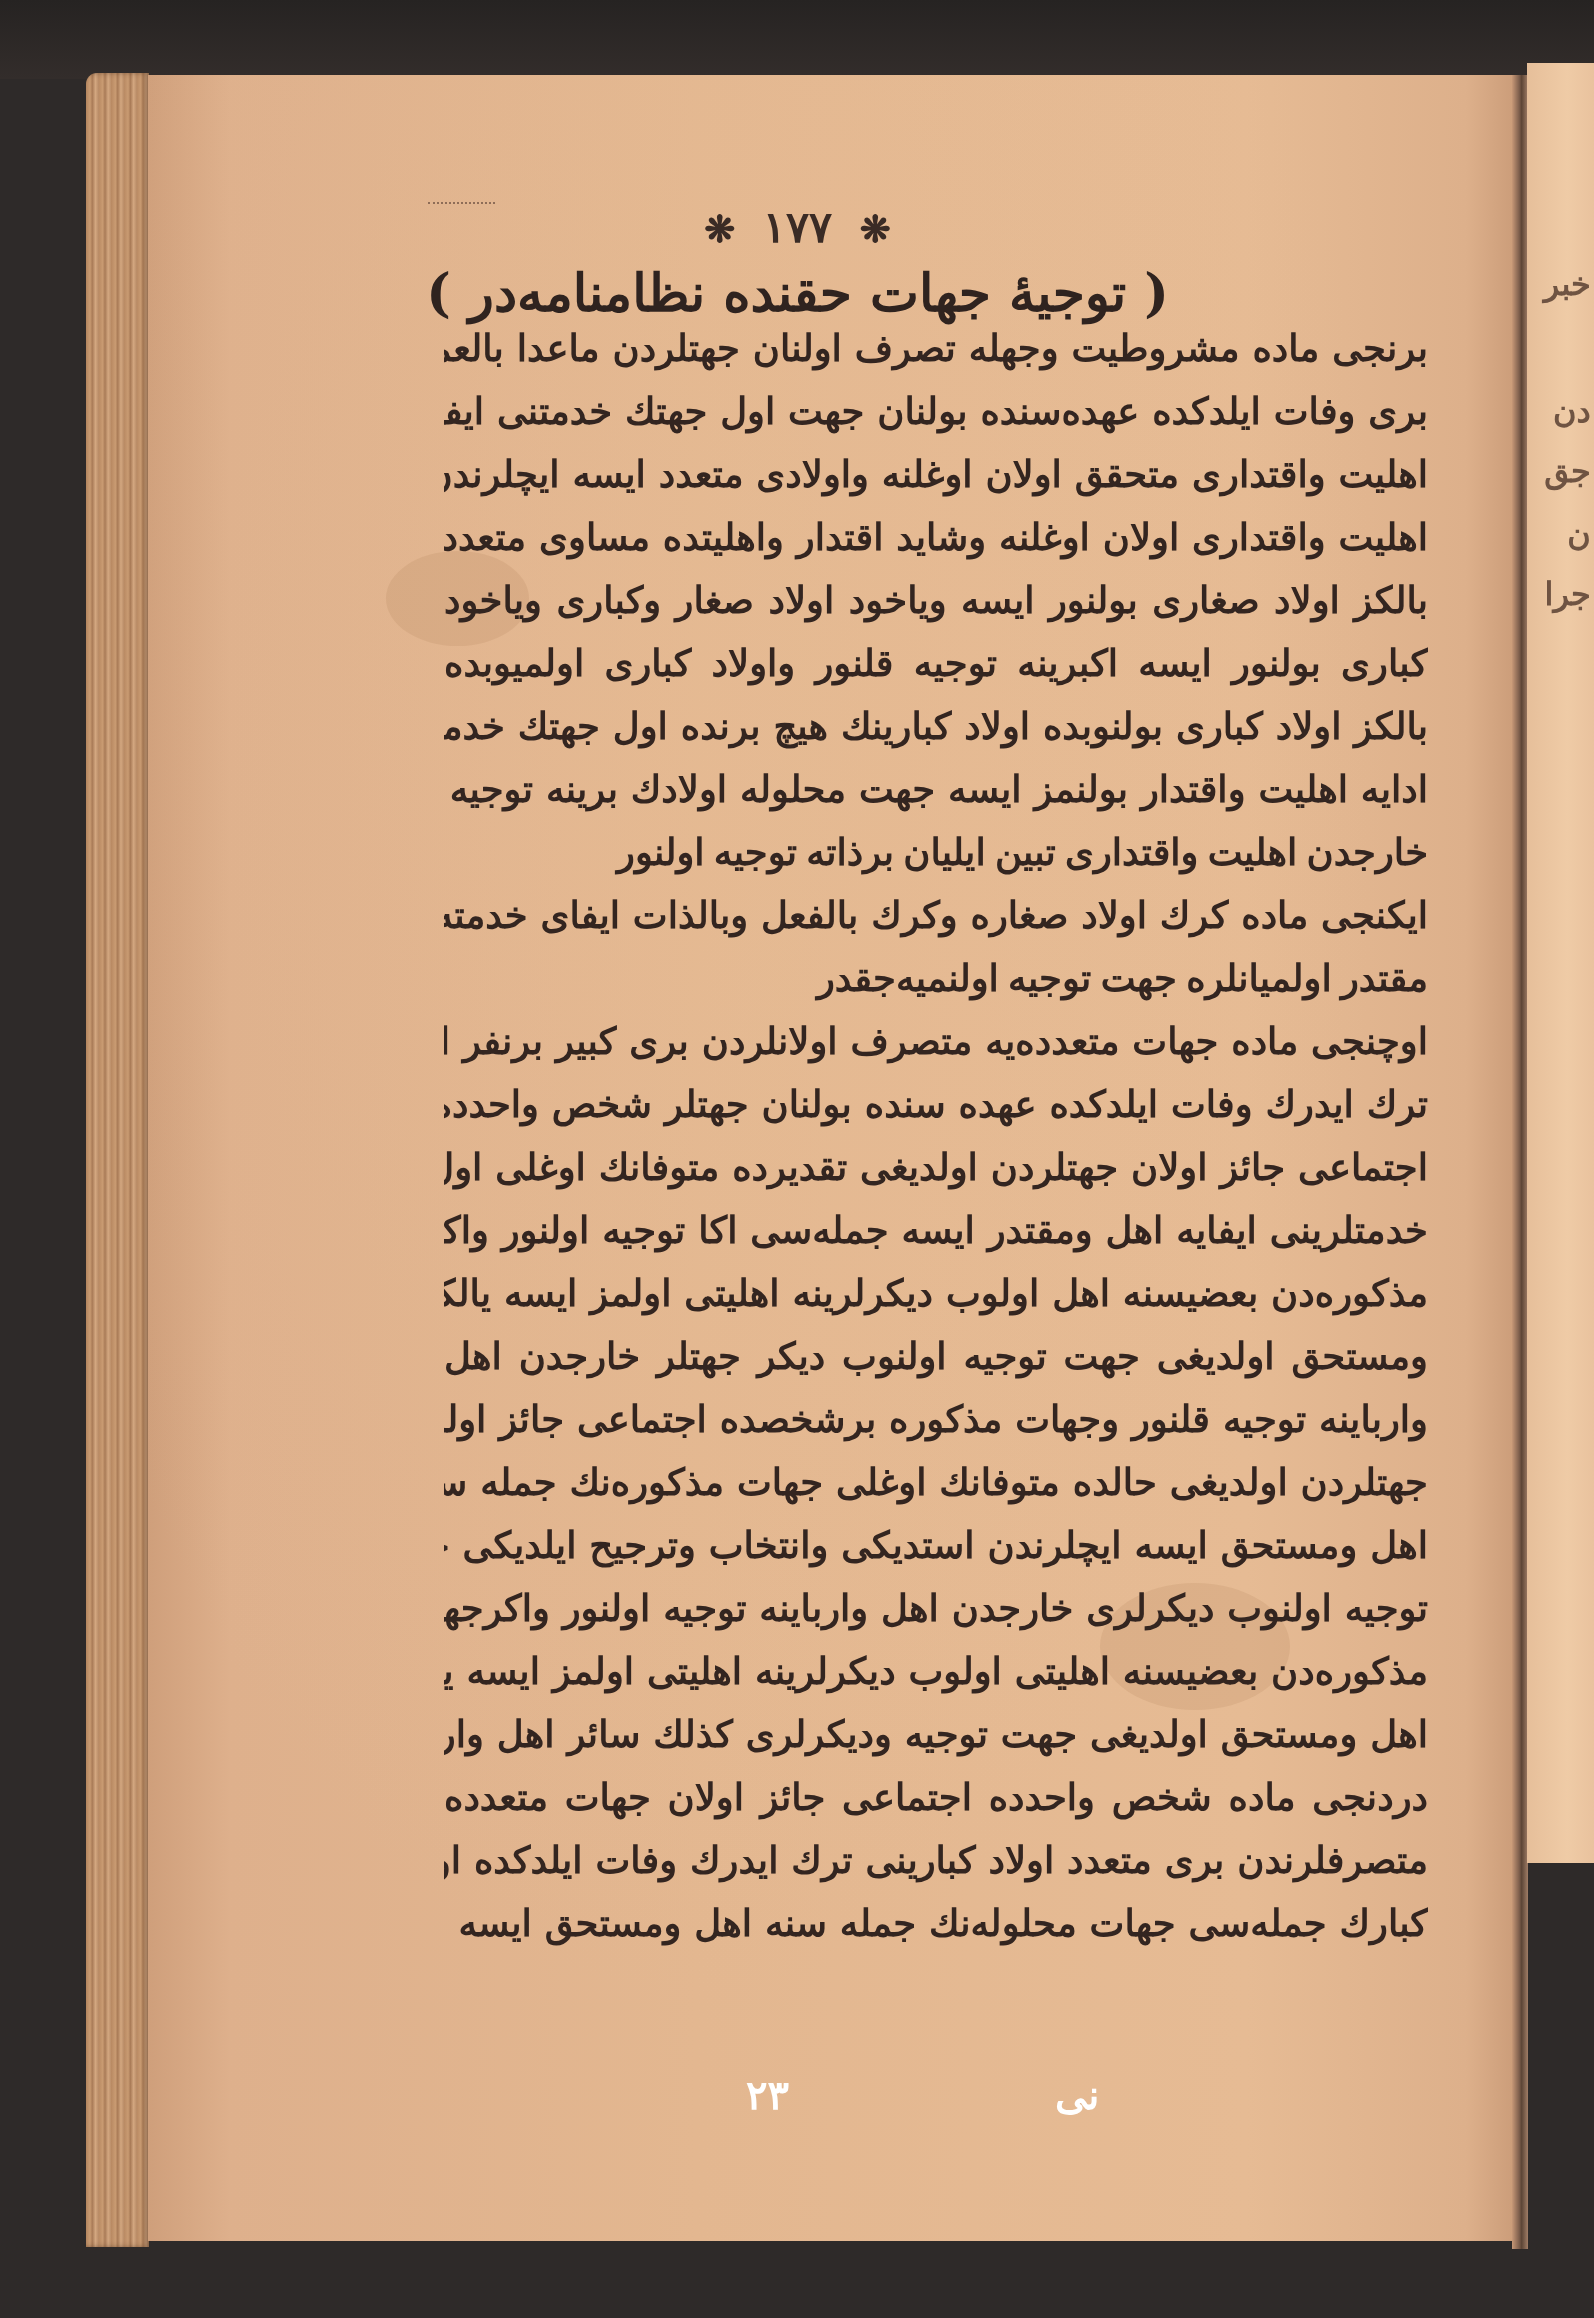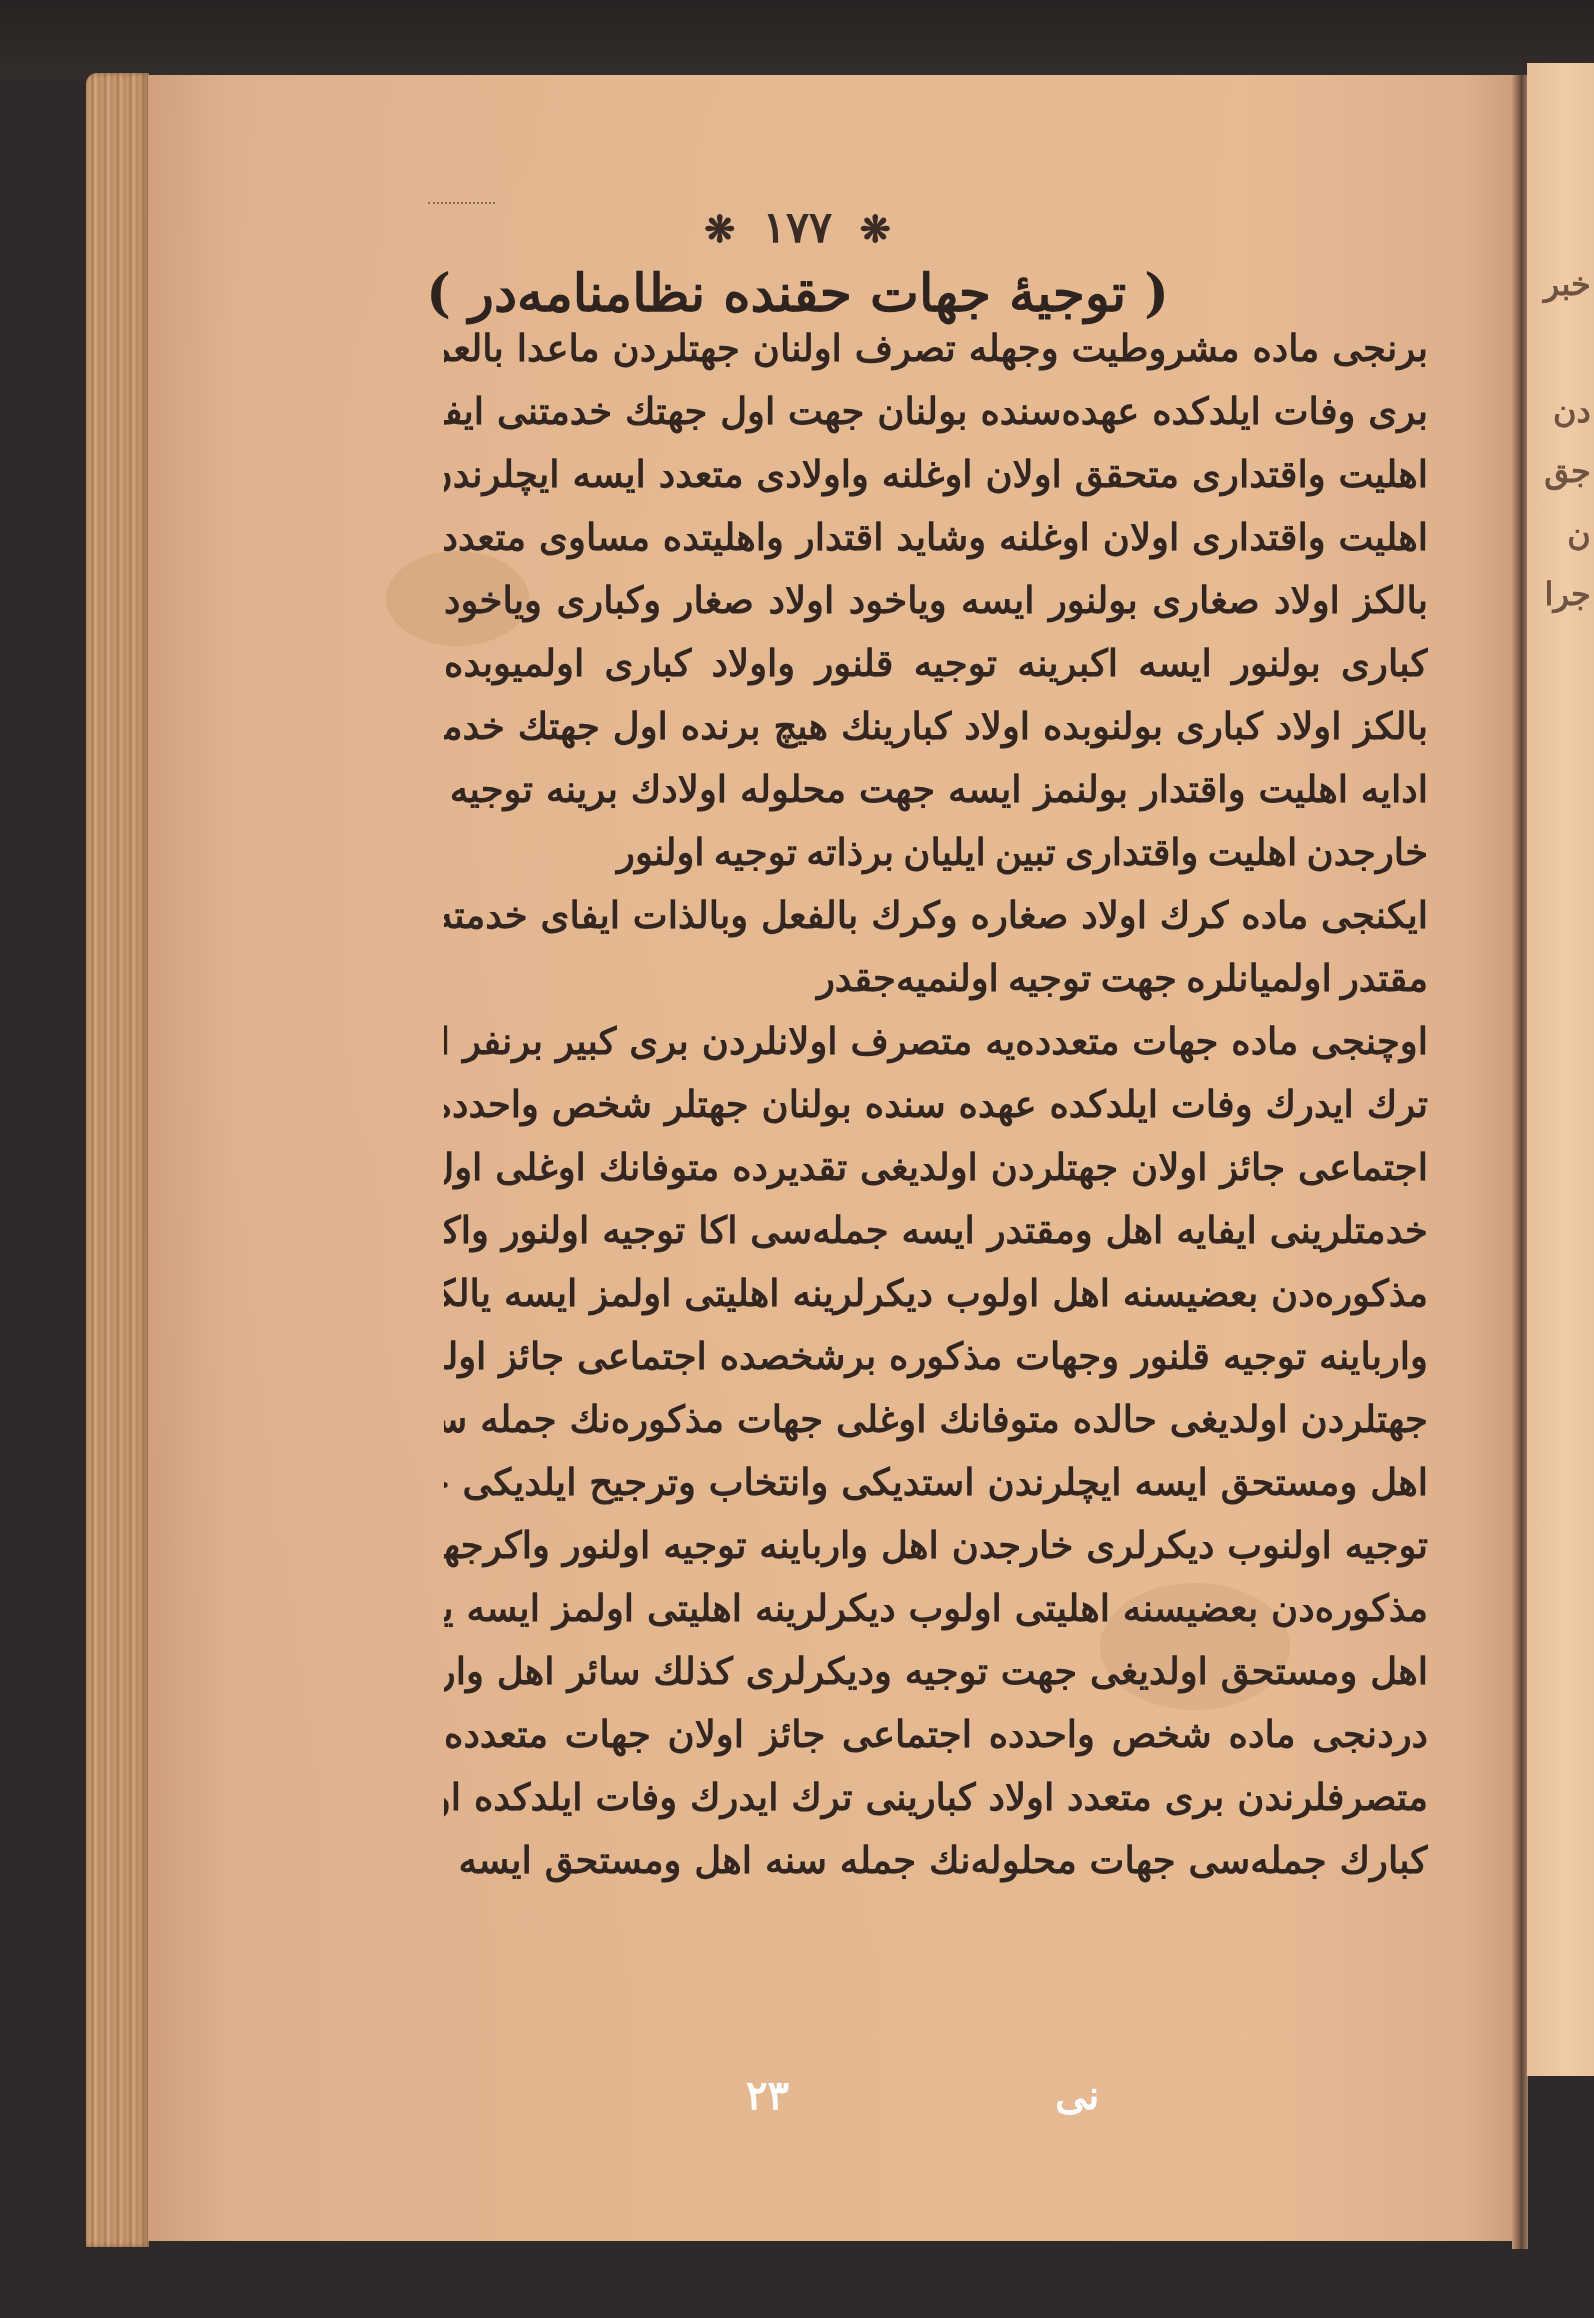--- a/index.html
+++ b/index.html
@@ -22,21 +22,21 @@
     position: absolute; left: 148px; top: 75px; width: 1373px; height: 2166px;
     background:
       radial-gradient(ellipse at 40% 30%, rgba(232,190,150,0.35), rgba(0,0,0,0) 60%),
       linear-gradient(90deg, #cf9f7b 0%, #deb08c 6%, #e3b790 40%, #e6bb94 80%, #ddb08b 96%, #c99a77 100%);
   }
   .gutter-shadow {
     position: absolute; left: 1512px; top: 75px; width: 16px; height: 2174px;
     background: linear-gradient(90deg, #c79877 0%, #7d5e4c 45%, #5c4536 60%, #a07d66 100%);
   }
   .next-page {
-    position: absolute; left: 1527px; top: 63px; width: 67px; height: 2013px;
+    position: absolute; left: 1527px; top: 63px; width: 67px; height: 1800px;
     background: linear-gradient(90deg, #e6bf9a 0%, #efcba6 60%, #e9c29e 100%);
   }
   .next-page-fragment {
     position: absolute; right: 3.2px; font-size: 32px; color: #5a4032;
     direction: rtl; font-weight: bold; opacity: 0.85;
   }
   .dash-mark {
     position: absolute; left: 428px; top: 202px; width: 67px; height: 3.2px;
     border-top: 2.4px dotted #6b4f40; opacity: 0.7;
   }
@@ -110,20 +110,21 @@
   <div class="line">بالكز اولاد كبارى بولنوبده اولاد كبارينك هيچ برنده اول جهتك خدمتنى</div>
   <div class="line">ادايه اهليت واقتدار بولنمز ايسه جهت محلوله اولادك برينه توجيه اولنميوب</div>
   <div class="line short">خارجدن اهليت واقتدارى تبين ايليان برذاته توجيه اولنور</div>
   <div class="line">ايكنجی ماده   كرك اولاد صغاره وكرك بالفعل وبالذات ايفاى خدمته</div>
   <div class="line short">مقتدر اولميانلره جهت توجيه اولنميه‌جقدر</div>
   <div class="line">اوچنجی ماده   جهات متعدده‌يه متصرف اولانلردن برى كبير برنفر اوغلنى</div>
   <div class="line">ترك ايدرك وفات ايلدكده عهده سنده بولنان جهتلر شخص واحدده</div>
   <div class="line">اجتماعى جائز اولان جهتلردن اولديغى تقديرده متوفانك اوغلى اول جهتلرك</div>
   <div class="line">خدمتلرينى ايفايه اهل ومقتدر ايسه جمله‌سى اكا توجيه اولنور واكرجهات</div>
   <div class="line">مذكوره‌دن بعضيسنه اهل اولوب ديكرلرينه اهليتى اولمز ايسه يالكز اهل</div>
+  <div class="line">ومستحق اولديغى جهت توجيه اولنوب ديكر جهتلر خارجدن اهل</div>
   <div class="line">وارباينه توجيه قلنور وجهات مذكوره برشخصده اجتماعى جائز اولميان</div>
   <div class="line">جهتلردن اولديغى حالده متوفانك اوغلى جهات مذكوره‌نك جمله سنه</div>
   <div class="line">اهل ومستحق ايسه ايچلرندن استديكى وانتخاب وترجيح ايلديكى جهت</div>
   <div class="line">توجيه اولنوب ديكرلرى خارجدن اهل وارباينه توجيه اولنور واكرجهات</div>
   <div class="line">مذكوره‌دن بعضيسنه اهليتى اولوب ديكرلرينه اهليتى اولمز ايسه يالكز</div>
   <div class="line">اهل ومستحق اولديغى جهت توجيه وديكرلرى كذلك سائر اهل وارباينه</div>
   <div class="line">دردنجی ماده   شخص واحدده اجتماعى جائز اولان جهات متعدده</div>
   <div class="line">متصرفلرندن برى متعدد اولاد كبارينى ترك ايدرك وفات ايلدكده اولاد</div>
   <div class="line">كبارك جمله‌سى جهات محلوله‌نك جمله سنه اهل ومستحق ايسه جهات محلوله</div>
 </div>

